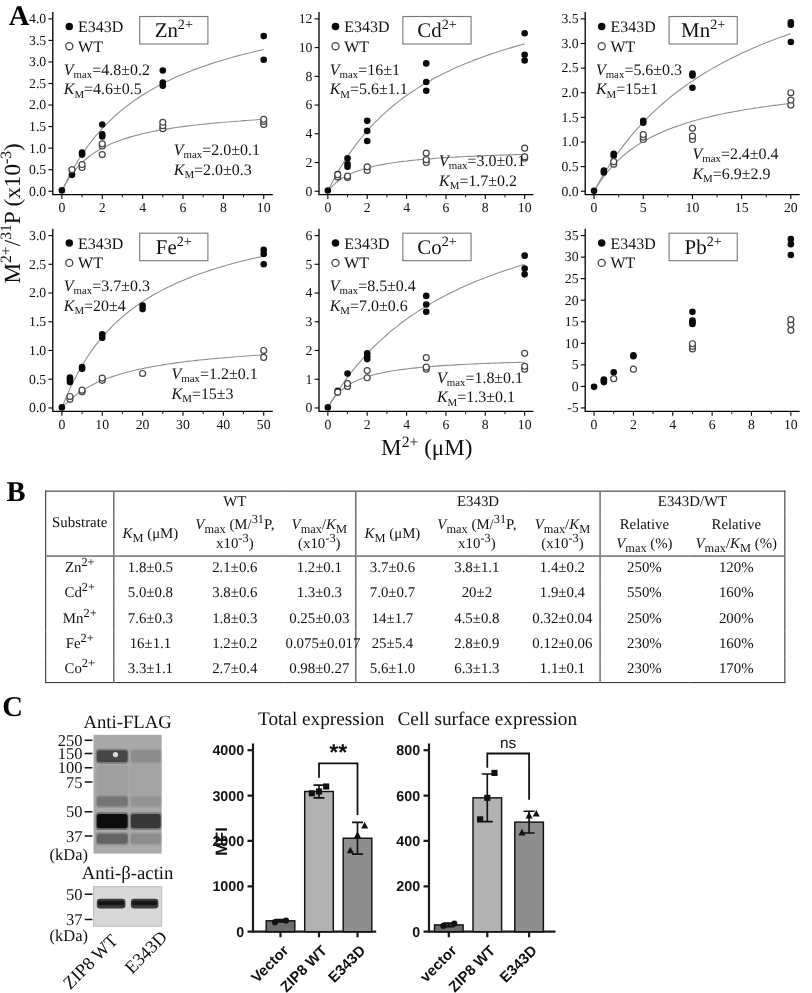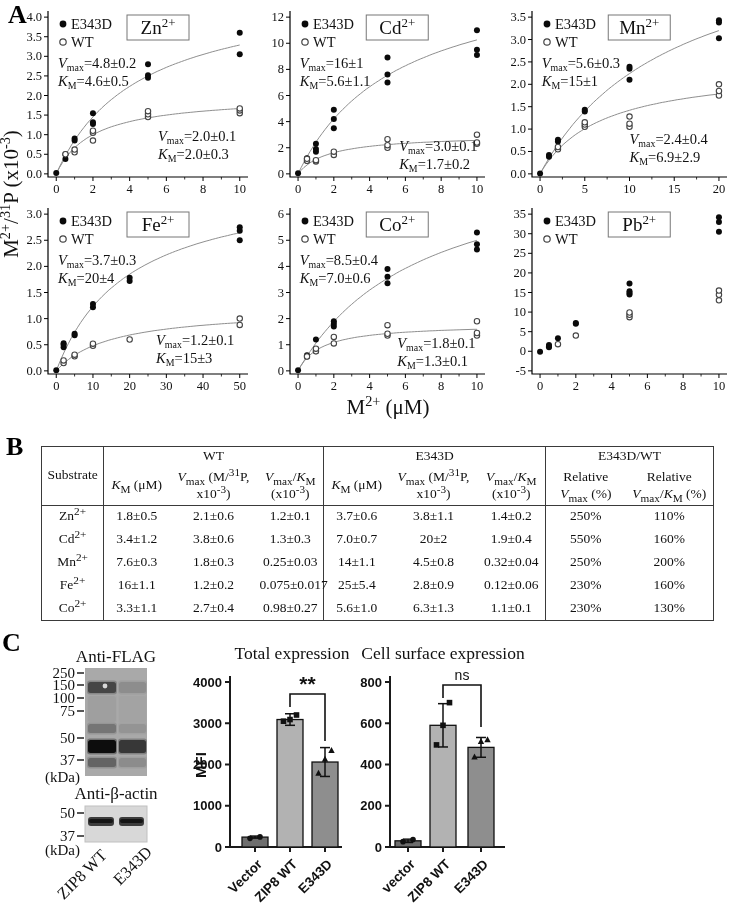--- a/index.html
+++ b/index.html
@@ -488,39 +488,39 @@
         <tbody>
           <tr class="datarow">
             <td>Zn<sup>2+</sup></td>
             <td class="gsep">1.8±0.5</td>
             <td class="">2.1±0.6</td>
             <td class="">1.2±0.1</td>
             <td class="gsep">3.7±0.6</td>
             <td class="">3.8±1.1</td>
             <td class="">1.4±0.2</td>
             <td class="gsep">250%</td>
-            <td class="">110%</td>
+            <td class="">120%</td>
           </tr>
           <tr class="datarow">
             <td>Cd<sup>2+</sup></td>
-            <td class="gsep">3.4±1.2</td>
+            <td class="gsep">5.0±0.8</td>
             <td class="">3.8±0.6</td>
             <td class="">1.3±0.3</td>
             <td class="gsep">7.0±0.7</td>
             <td class="">20±2</td>
             <td class="">1.9±0.4</td>
             <td class="gsep">550%</td>
             <td class="">160%</td>
           </tr>
           <tr class="datarow">
             <td>Mn<sup>2+</sup></td>
             <td class="gsep">7.6±0.3</td>
             <td class="">1.8±0.3</td>
             <td class="">0.25±0.03</td>
-            <td class="gsep">14±1.1</td>
+            <td class="gsep">14±1.7</td>
             <td class="">4.5±0.8</td>
             <td class="">0.32±0.04</td>
             <td class="gsep">250%</td>
             <td class="">200%</td>
           </tr>
           <tr class="datarow">
             <td>Fe<sup>2+</sup></td>
             <td class="gsep">16±1.1</td>
             <td class="">1.2±0.2</td>
             <td class="">0.075±0.017</td>
@@ -532,21 +532,21 @@
           </tr>
           <tr class="datarow">
             <td>Co<sup>2+</sup></td>
             <td class="gsep">3.3±1.1</td>
             <td class="">2.7±0.4</td>
             <td class="">0.98±0.27</td>
             <td class="gsep">5.6±1.0</td>
             <td class="">6.3±1.3</td>
             <td class="">1.1±0.1</td>
             <td class="gsep">230%</td>
-            <td class="">130%</td>
+            <td class="">170%</td>
           </tr>
         </tbody>
       </table>
   </div>
 
   <div class="panel-letter" style="left:2px;top:628px">C</div>
   <svg id="blots" style="left:20px;top:640px" width="190" height="263" viewBox="0 0 190 263">
       <g>
         <text x="96" y="22" font-size="17" font-family="&quot;Liberation Serif&quot;, serif" fill="#111" text-anchor="middle"><tspan>Anti-FLAG</tspan></text>
         <rect x="65" y="28" width="62" height="108" fill="#a9a9a9"></rect>

